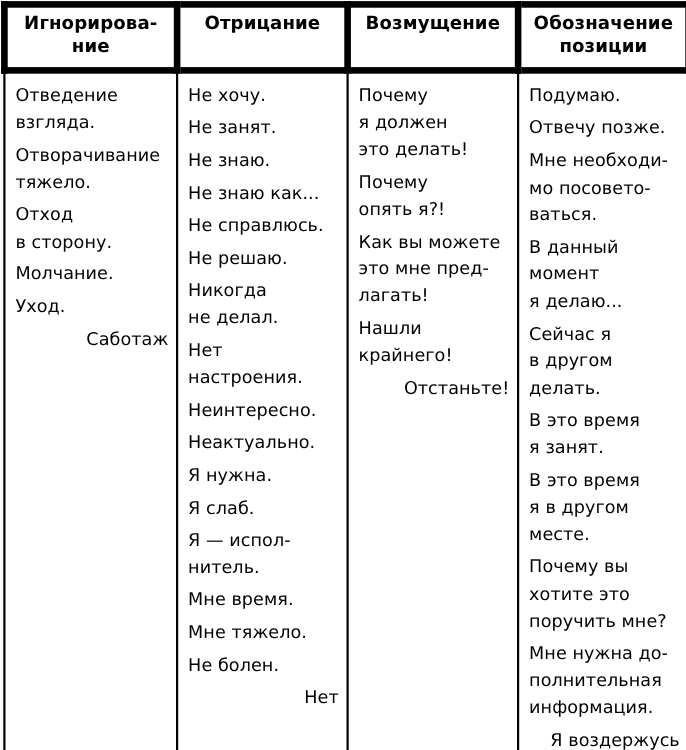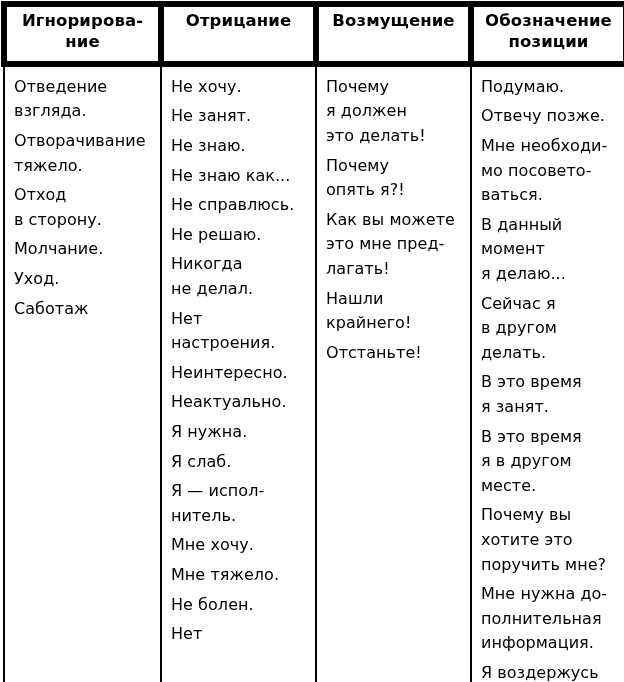--- a/index.html
+++ b/index.html
@@ -57,20 +57,21 @@
   }
   ul.entry-list li.entry {
     font-size: 16px;
     line-height: 24.6px;
     margin: 0 0 5px 0;
     white-space: pre-line;
     letter-spacing: 0.05px;
   }
   ul.entry-list li.entry:last-child {
     margin-bottom: 0;
+    text-align: right;
   }
 </style>
 </head>
 <body>
 
 <div id="table-wrap">
   <table class="reaction-table">
     <colgroup>
       <col class="c1">
       <col class="c2">
@@ -112,21 +113,21 @@
             <li class="entry">Не решаю.</li>
             <li class="entry">Никогда
 не делал.</li>
             <li class="entry">Нет настроения.</li>
             <li class="entry">Неинтересно.</li>
             <li class="entry">Неактуально.</li>
             <li class="entry">Я нужна.</li>
             <li class="entry">Я слаб.</li>
             <li class="entry">Я — испол-
 нитель.</li>
-            <li class="entry">Мне хочу.</li>
+            <li class="entry">Мне время.</li>
             <li class="entry">Мне тяжело.</li>
             <li class="entry">Не болен.</li>
             <li class="entry">Нет</li>
           </ul>
         </td>
         <td class="body-cell">
           <ul class="entry-list">
             <li class="entry">Почему
 я должен
 это делать!</li>

